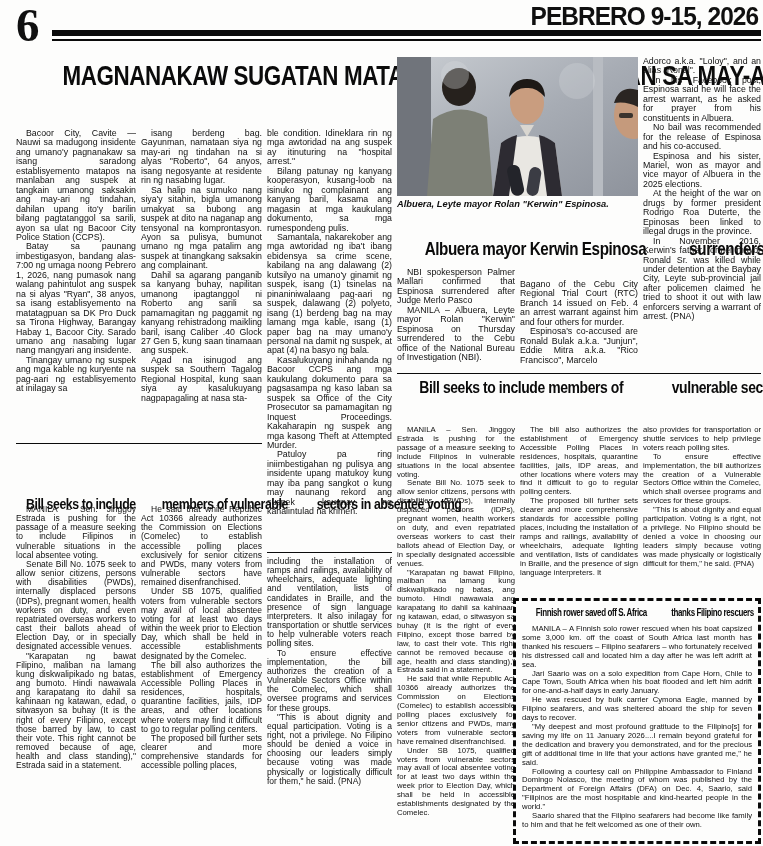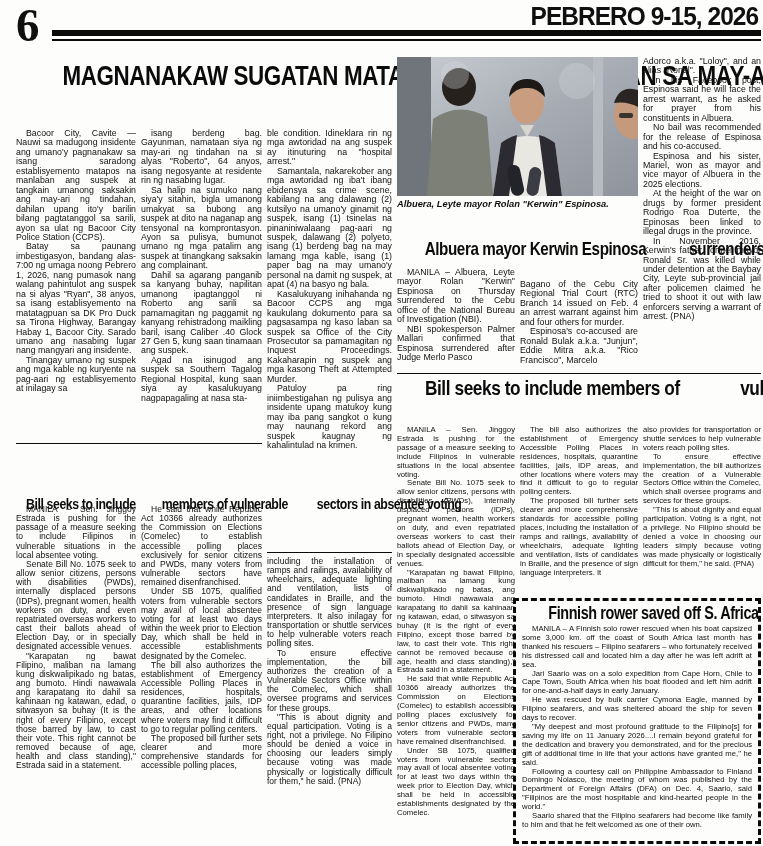--- a/index.html
+++ b/index.html
@@ -16,23 +16,23 @@
   
   .hl{position:absolute;display:flex;flex-direction:row;align-items:center;
       font-weight:bold;color:#0b0b0b;}
   .hl span{display:inline-block;white-space:nowrap;letter-spacing:-.5px;}
   .hl-main{font-size:28px;line-height:31px;}
   .hl-main span{transform:scaleX(.8);}
   .hl-esp{font-size:19px;line-height:21px;}
   .hl-esp span{transform:scaleX(.8);}
   .hl-b1{font-size:15px;line-height:19px;margin-top:47px;}
   .hl-b1 span{transform:scaleX(.82);}
-  .hl-b2{font-size:21px;line-height:21px;}
+  .hl-b2{font-size:17px;line-height:21px;}
   .hl-b2 span{transform:scaleX(.82);}
-  .hl-fin{font-size:18px;line-height:18px;}
+  .hl-fin{font-size:10px;line-height:18px;}
   .hl-fin span{transform:scaleX(.8);}
   
   .col{position:absolute;text-align:justify;overflow:hidden;
        font-size:8.8px;line-height:9.45px;letter-spacing:0;}
   .col-b1{font-size:8.5px;line-height:9.15px;}
   .col-sm{font-size:7.7px;line-height:8.9px;}
   .para{margin:0;text-indent:10px;}
   .cont > .para:first-child{text-indent:0;}
   
   .photo{position:absolute;left:397px;top:57px;width:241px;height:139px;background:#9aa0a8;}
@@ -64,20 +64,21 @@
       <p class="para">Tinangay umano ng suspek ang mga kable ng kuryente na pag-aari ng establisyemento at inilagay sa</p>
     </div>
   <div class="col" style="left:141px;top:129px;width:121px;height:313px;">
       <p class="para">isang berdeng bag. Gayunman, namataan siya ng may-ari ng tindahan na si alyas "Roberto", 64 anyos, isang negosyante at residente rin ng nasabing lugar.</p>
       <p class="para">Sa halip na sumuko nang siya'y sitahin, bigla umanong umakyat sa bubong ang suspek at dito na naganap ang tensyonal na komprontasyon. Ayon sa pulisya, bumunot umano ng mga patalim ang suspek at tinangkang saksakin ang complainant.</p>
       <p class="para">Dahil sa agarang panganib sa kanyang buhay, napilitan umanong ipagtanggol ni Roberto ang sarili sa pamamagitan ng paggamit ng kanyang rehistradong maikling baril, isang Caliber .40 Glock 27 Gen 5, kung saan tinamaan ang suspek.</p>
       <p class="para">Agad na isinugod ang suspek sa Southern Tagalog Regional Hospital, kung saan siya ay kasalukuyang nagpapagaling at nasa sta-</p>
     </div>
   <div class="col cont" style="left:267px;top:129px;width:125px;height:420px;">
       <p class="para">ble condition. Idineklara rin ng mga awtoridad na ang suspek ay itinuturing na "hospital arrest."</p>
+      <p class="para">Bilang patunay ng kanyang kooperasyon, kusang-loob na isinuko ng complainant ang kanyang baril, kasama ang magasin at mga kaukulang dokumento, sa mga rumespondeng pulis.</p>
       <p class="para">Samantala, nakarekober ang mga awtoridad ng iba't ibang ebidensya sa crime scene, kabilang na ang dalawang (2) kutsilyo na umano'y ginamit ng suspek, isang (1) tsinelas na pinaniniwalaang pag-aari ng suspek, dalawang (2) polyeto, isang (1) berdeng bag na may lamang mga kable, isang (1) paper bag na may umano'y personal na damit ng suspek, at apat (4) na basyo ng bala.</p>
       <p class="para">Kasalukuyang inihahanda ng Bacoor CCPS ang mga kaukulang dokumento para sa pagsasampa ng kaso laban sa suspek sa Office of the City Prosecutor sa pamamagitan ng Inquest Proceedings. Kakaharapin ng suspek ang mga kasong Theft at Attempted Murder.</p>
       <p class="para">Patuloy pa ring iniimbestigahan ng pulisya ang insidente upang matukoy kung may iba pang sangkot o kung may naunang rekord ang suspek kaugnay ng kahalintulad na krimen.</p>
     </div>
 
   <div class="hrule" style="left:16px;top:443px;width:246px;"></div>
   <div class="hl hl-b1" style="left:14px;top:447px;width:252px;">
     <span>Bill seeks to include</span>
     <span>members of vulnerable</span>
     <span>sectors in absentee voting</span>
@@ -133,22 +134,22 @@
       <circle cx="180" cy="24" r="18" fill="#d7dade" opacity=".3"></circle>
     </svg>
   </div>
   <div class="caption">Albuera, Leyte mayor Rolan "Kerwin" Espinosa.</div>
 
   <div class="hl hl-esp" style="left:397px;top:238px;width:241px;">
     <span>Albuera mayor Kerwin Espinosa</span>
     <span>surrenders to NBI</span>
   </div>
   <div class="col" style="left:397px;top:268px;width:118px;height:102px;">
+      <p class="para">NBI spokesperson Palmer Mallari confirmed that Espinosa surrendered after Judge Merlo Pasco</p>
       <p class="para">MANILA – Albuera, Leyte mayor Rolan "Kerwin" Espinosa on Thursday surrendered to the Cebu office of the National Bureau of Investigation (NBI).</p>
-      <p class="para">NBI spokesperson Palmer Mallari confirmed that Espinosa surrendered after Judge Merlo Pasco</p>
     </div>
   <div class="col cont" style="left:520px;top:280px;width:118px;height:102px;">
       <p class="para">Bagano of the Cebu City Regional Trial Court (RTC) Branch 14 issued on Feb. 4 an arrest warrant against him and four others for murder.</p>
       <p class="para">Espinosa's co-accused are Ronald Bulak a.k.a. "Junjun", Eddie Mitra a.k.a. "Rico Francisco", Marcelo</p>
     </div>
   <div class="col cont" style="left:643px;top:57px;width:118px;height:310px;">
       <p class="para">Adorco a.k.a. "Loloy", and an alias "Ronel".</p>
       <p class="para">In his Facebook post, Espinosa said he will face the arrest warrant, as he asked for prayer from his constituents in Albuera.</p>
       <p class="para">No bail was recommended for the release of Espinosa and his co-accused.</p>
       <p class="para">Espinosa and his sister, Mariel, won as mayor and vice mayor of Albuera in the 2025 elections.</p>
@@ -166,21 +167,21 @@
       <p class="para">Senate Bill No. 1075 seek to allow senior citizens, persons with disabilities (PWDs), internally displaced persons (IDPs), pregnant women, health workers on duty, and even repatriated overseas workers to cast their ballots ahead of Election Day, or in specially designated accessible venues.</p>
       <p class="para">"Karapatan ng bawat Filipino, maliban na lamang kung diskwalipikado ng batas, ang bumoto. Hindi nawawala ang karapatang ito dahil sa kahinaan ng katawan, edad, o sitwasyon sa buhay (It is the right of every Filipino, except those barred by law, to cast their vote. This right cannot be removed because of age, health and class standing)," Estrada said in a statement.</p>
       <p class="para">He said that while Republic Act 10366 already authorizes the Commission on Elections (Comelec) to establish accessible polling places exclusively for senior citizens and PWDs, many voters from vulnerable sectors have remained disenfranchised.</p>
       <p class="para">Under SB 1075, qualified voters from vulnerable sectors may avail of local absentee voting for at least two days within the week prior to Election Day, which shall be held in accessible establishments designated by the Comelec.</p>
     </div>
   <div class="col col-sm" style="left:520px;top:426px;width:118px;height:166px;">
       <p class="para">The bill also authorizes the establishment of Emergency Accessible Polling Places in residences, hospitals, quarantine facilities, jails, IDP areas, and other locations where voters may find it difficult to go to regular polling centers.</p>
       <p class="para">The proposed bill further sets clearer and more comprehensive standards for accessible polling places, including the installation of ramps and railings, availability of wheelchairs, adequate lighting and ventilation, lists of candidates in Braille, and the presence of sign language interpreters. It</p>
     </div>
   <div class="col col-sm cont" style="left:643px;top:426px;width:118px;height:168px;">
-      <p class="para">also provides for transportation or shuttle services to help vulnerable voters reach polling sites.</p>
+      <p class="para">also provides for transportation or shuttle services to help privilege voters reach polling sites.</p>
       <p class="para">To ensure effective implementation, the bill authorizes the creation of a Vulnerable Sectors Office within the Comelec, which shall oversee programs and services for these groups.</p>
       <p class="para">"This is about dignity and equal participation. Voting is a right, not a privilege. No Filipino should be denied a voice in choosing our leaders simply because voting was made physically or logistically difficult for them," he said. (PNA)</p>
     </div>
 
   <div class="finbox">
     <div class="hl hl-fin finhl">
       <span>Finnish rower saved off S. Africa</span>
       <span>thanks Filipino rescuers</span>
     </div>
     <div class="finbody">

